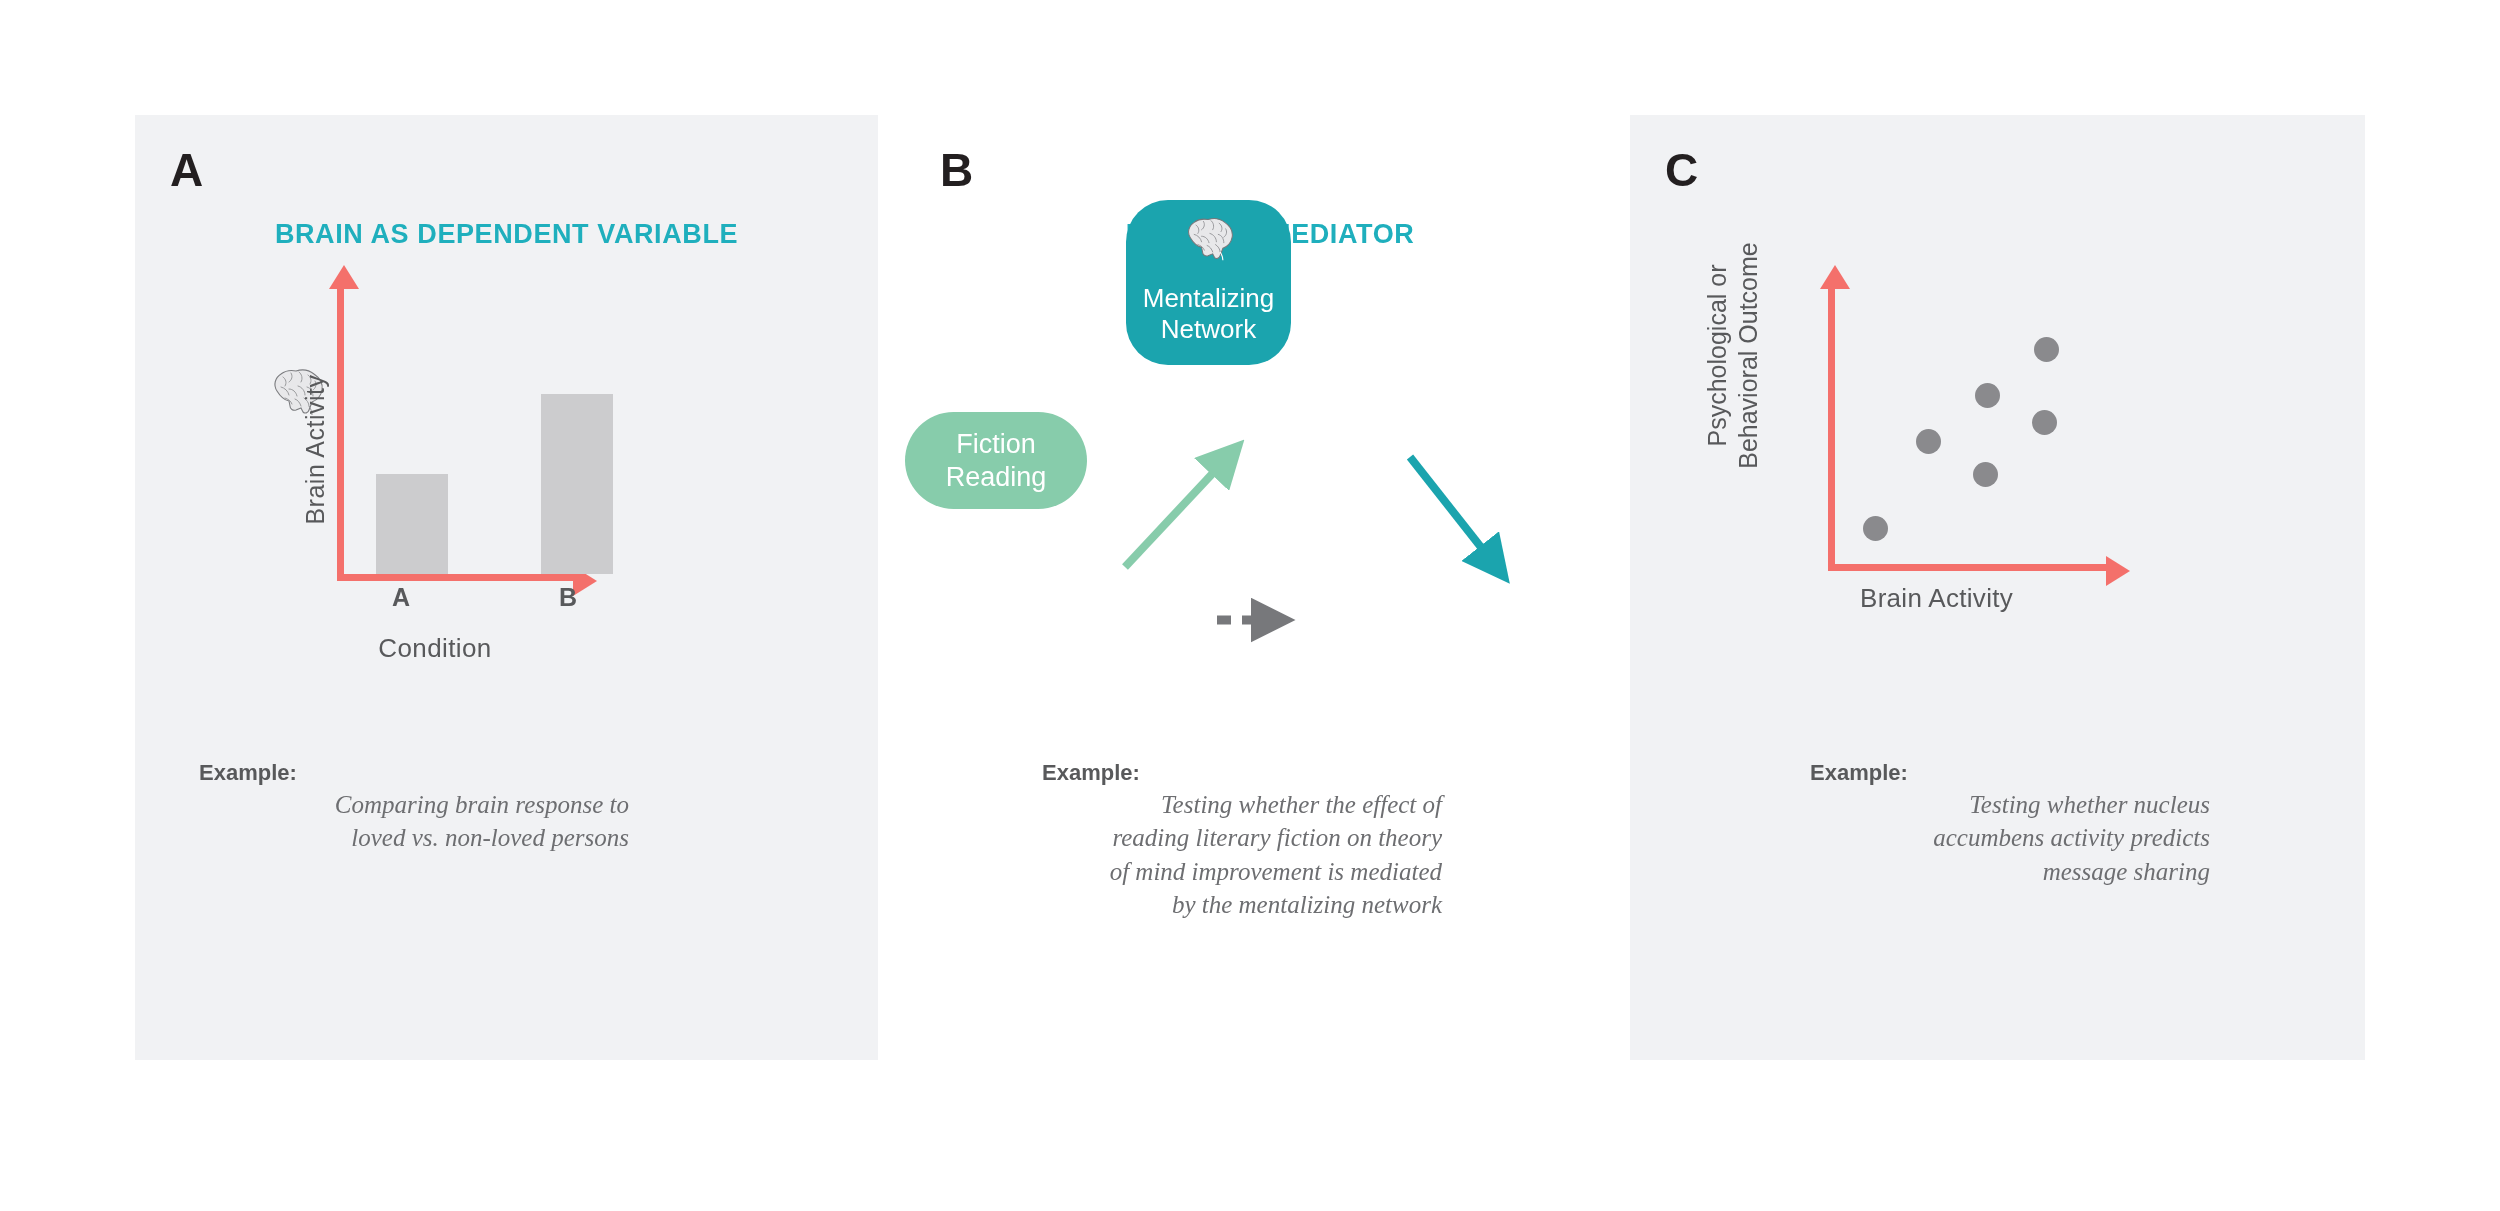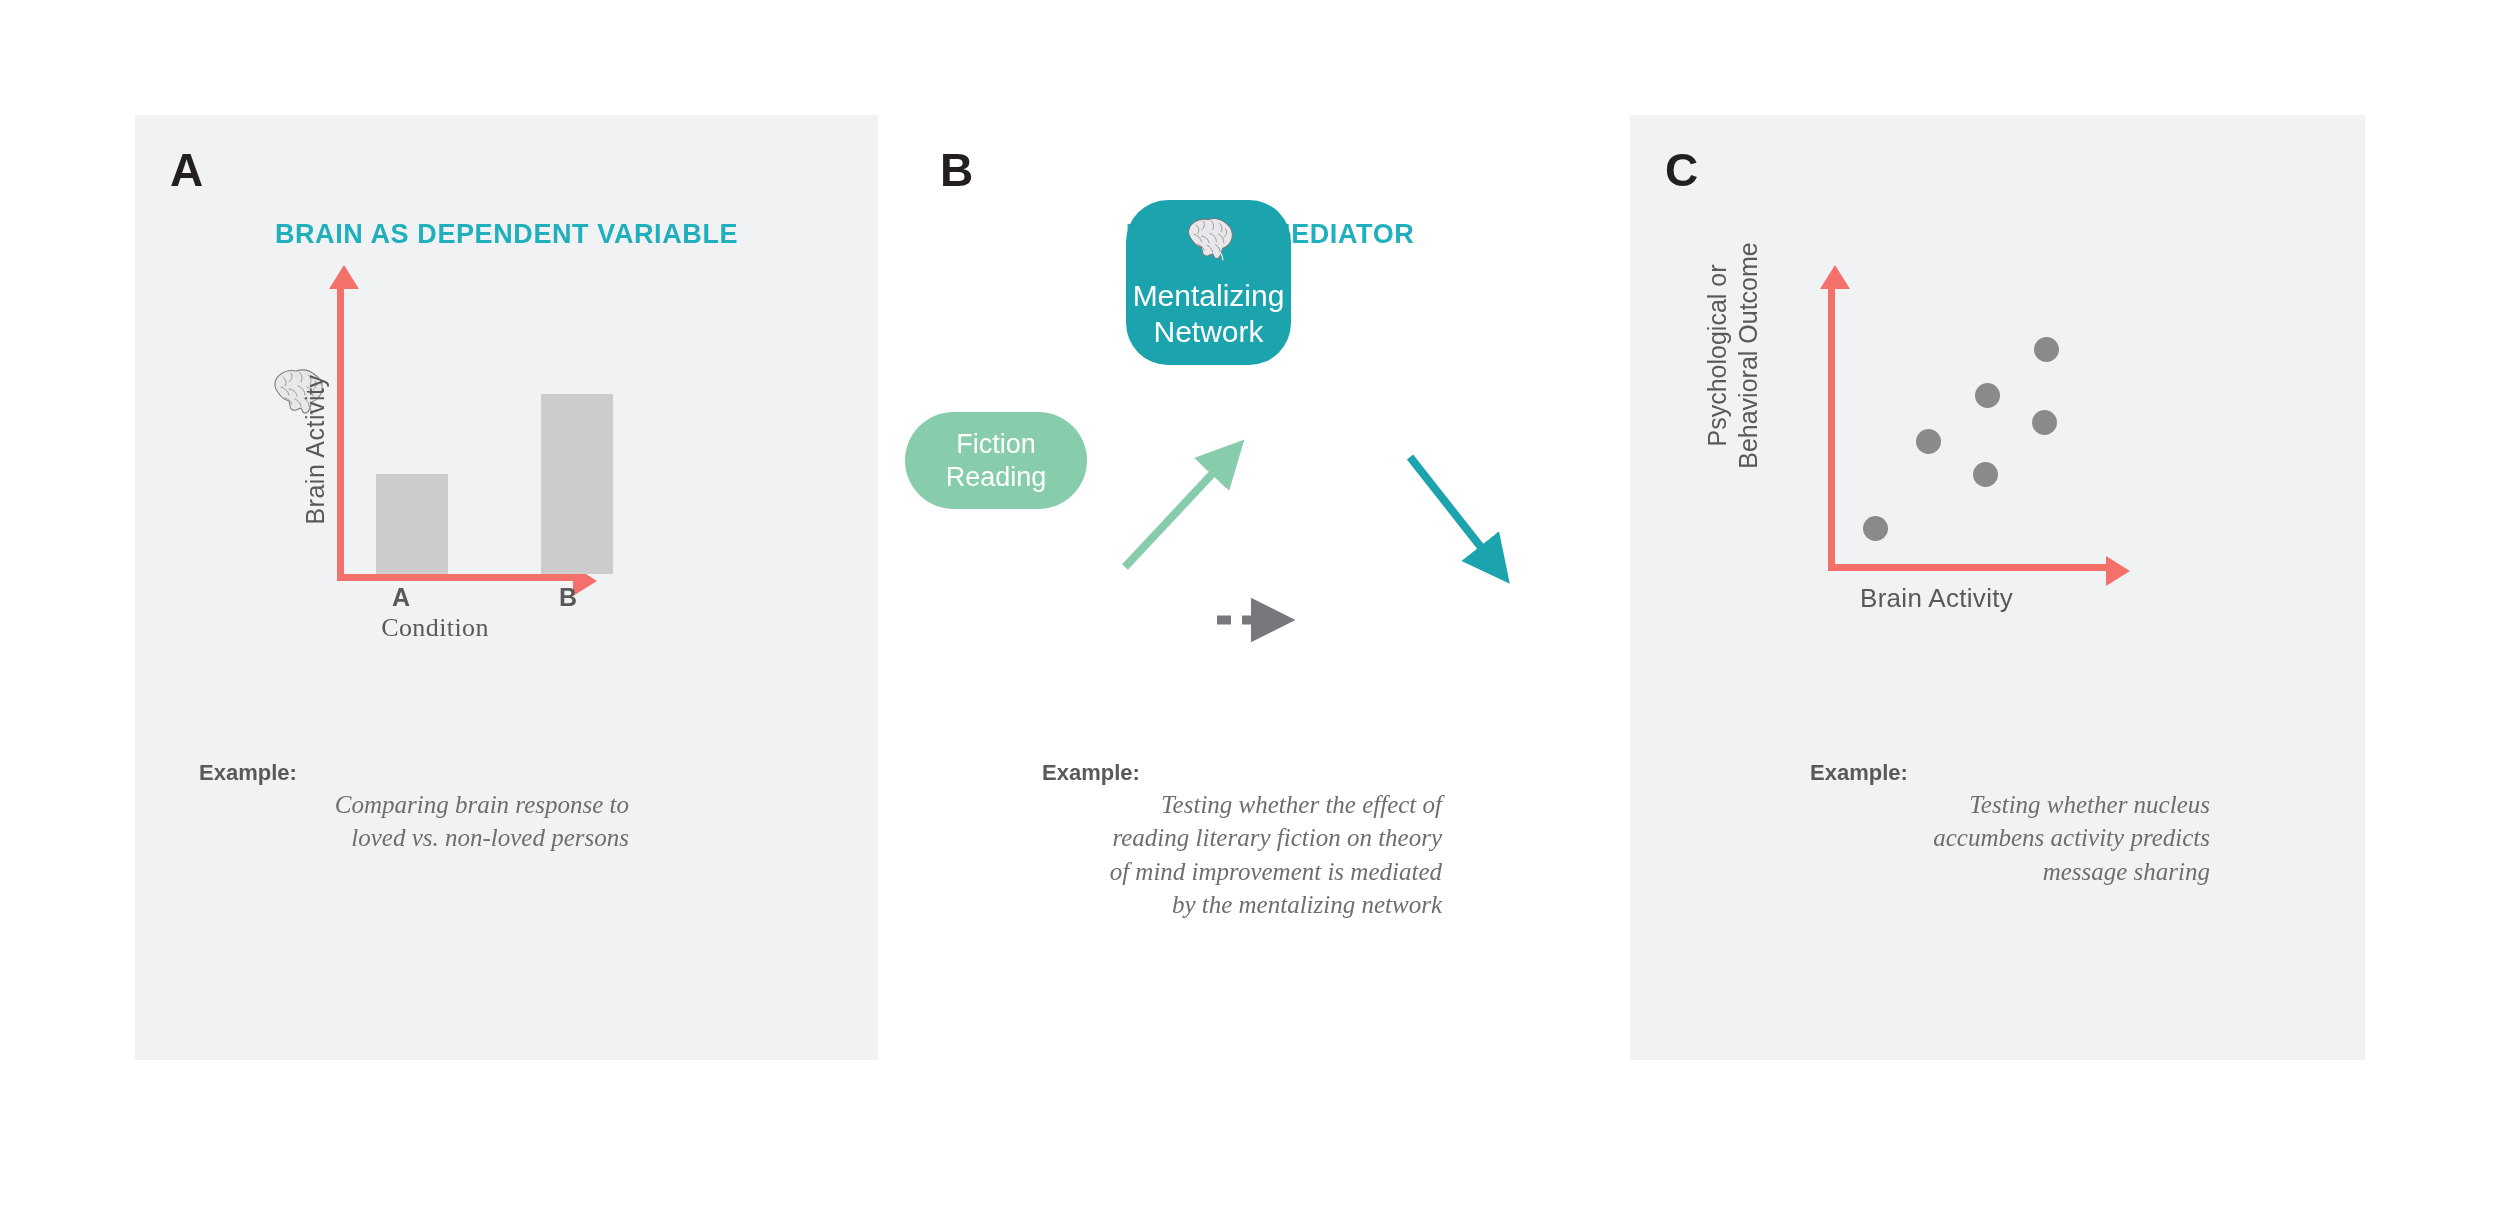--- a/index.html
+++ b/index.html
@@ -109,28 +109,27 @@
     position: absolute;
     top: 318px;
     font-size: 25px;
     font-weight: bold;
     color: #58595B;
   }
   #a-tick-1 { left: 257px; }
   #a-tick-2 { left: 424px; }
   .xlabel-a {
     position: absolute;
-    top: 348px;
+    top: 368px;
     left: 155px;
     width: 290px;
     text-align: center;
     font-size: 26px;
     color: #58595B;
     letter-spacing: 0.4px;
-    font-family: Liberation Serif, serif;
   }
 
   
   .brain {
     position: absolute;
     opacity: 0.95;
   }
   .brain svg { display: block; }
   #a-brain { left: 130px; top: 100px; }
 
@@ -144,21 +143,21 @@
     color: #FFFFFF;
     box-sizing: border-box;
   }
   #b-node-med {
     left: 221px; top: 85px;
     width: 165px; height: 165px;
     border-radius: 42px;
     background: #1BA4AE;
     flex-direction: column;
     padding-top: 62px;
-    font-size: 30px;
+    font-size: 26px;
     line-height: 1.18;
   }
   #b-node-med .node-brain {
     position: absolute;
     top: 14px; left: 50%;
     transform: translateX(-50%);
   }
   #b-node-fic {
     left: 0px; top: 297px;
     width: 182px; height: 97px;

